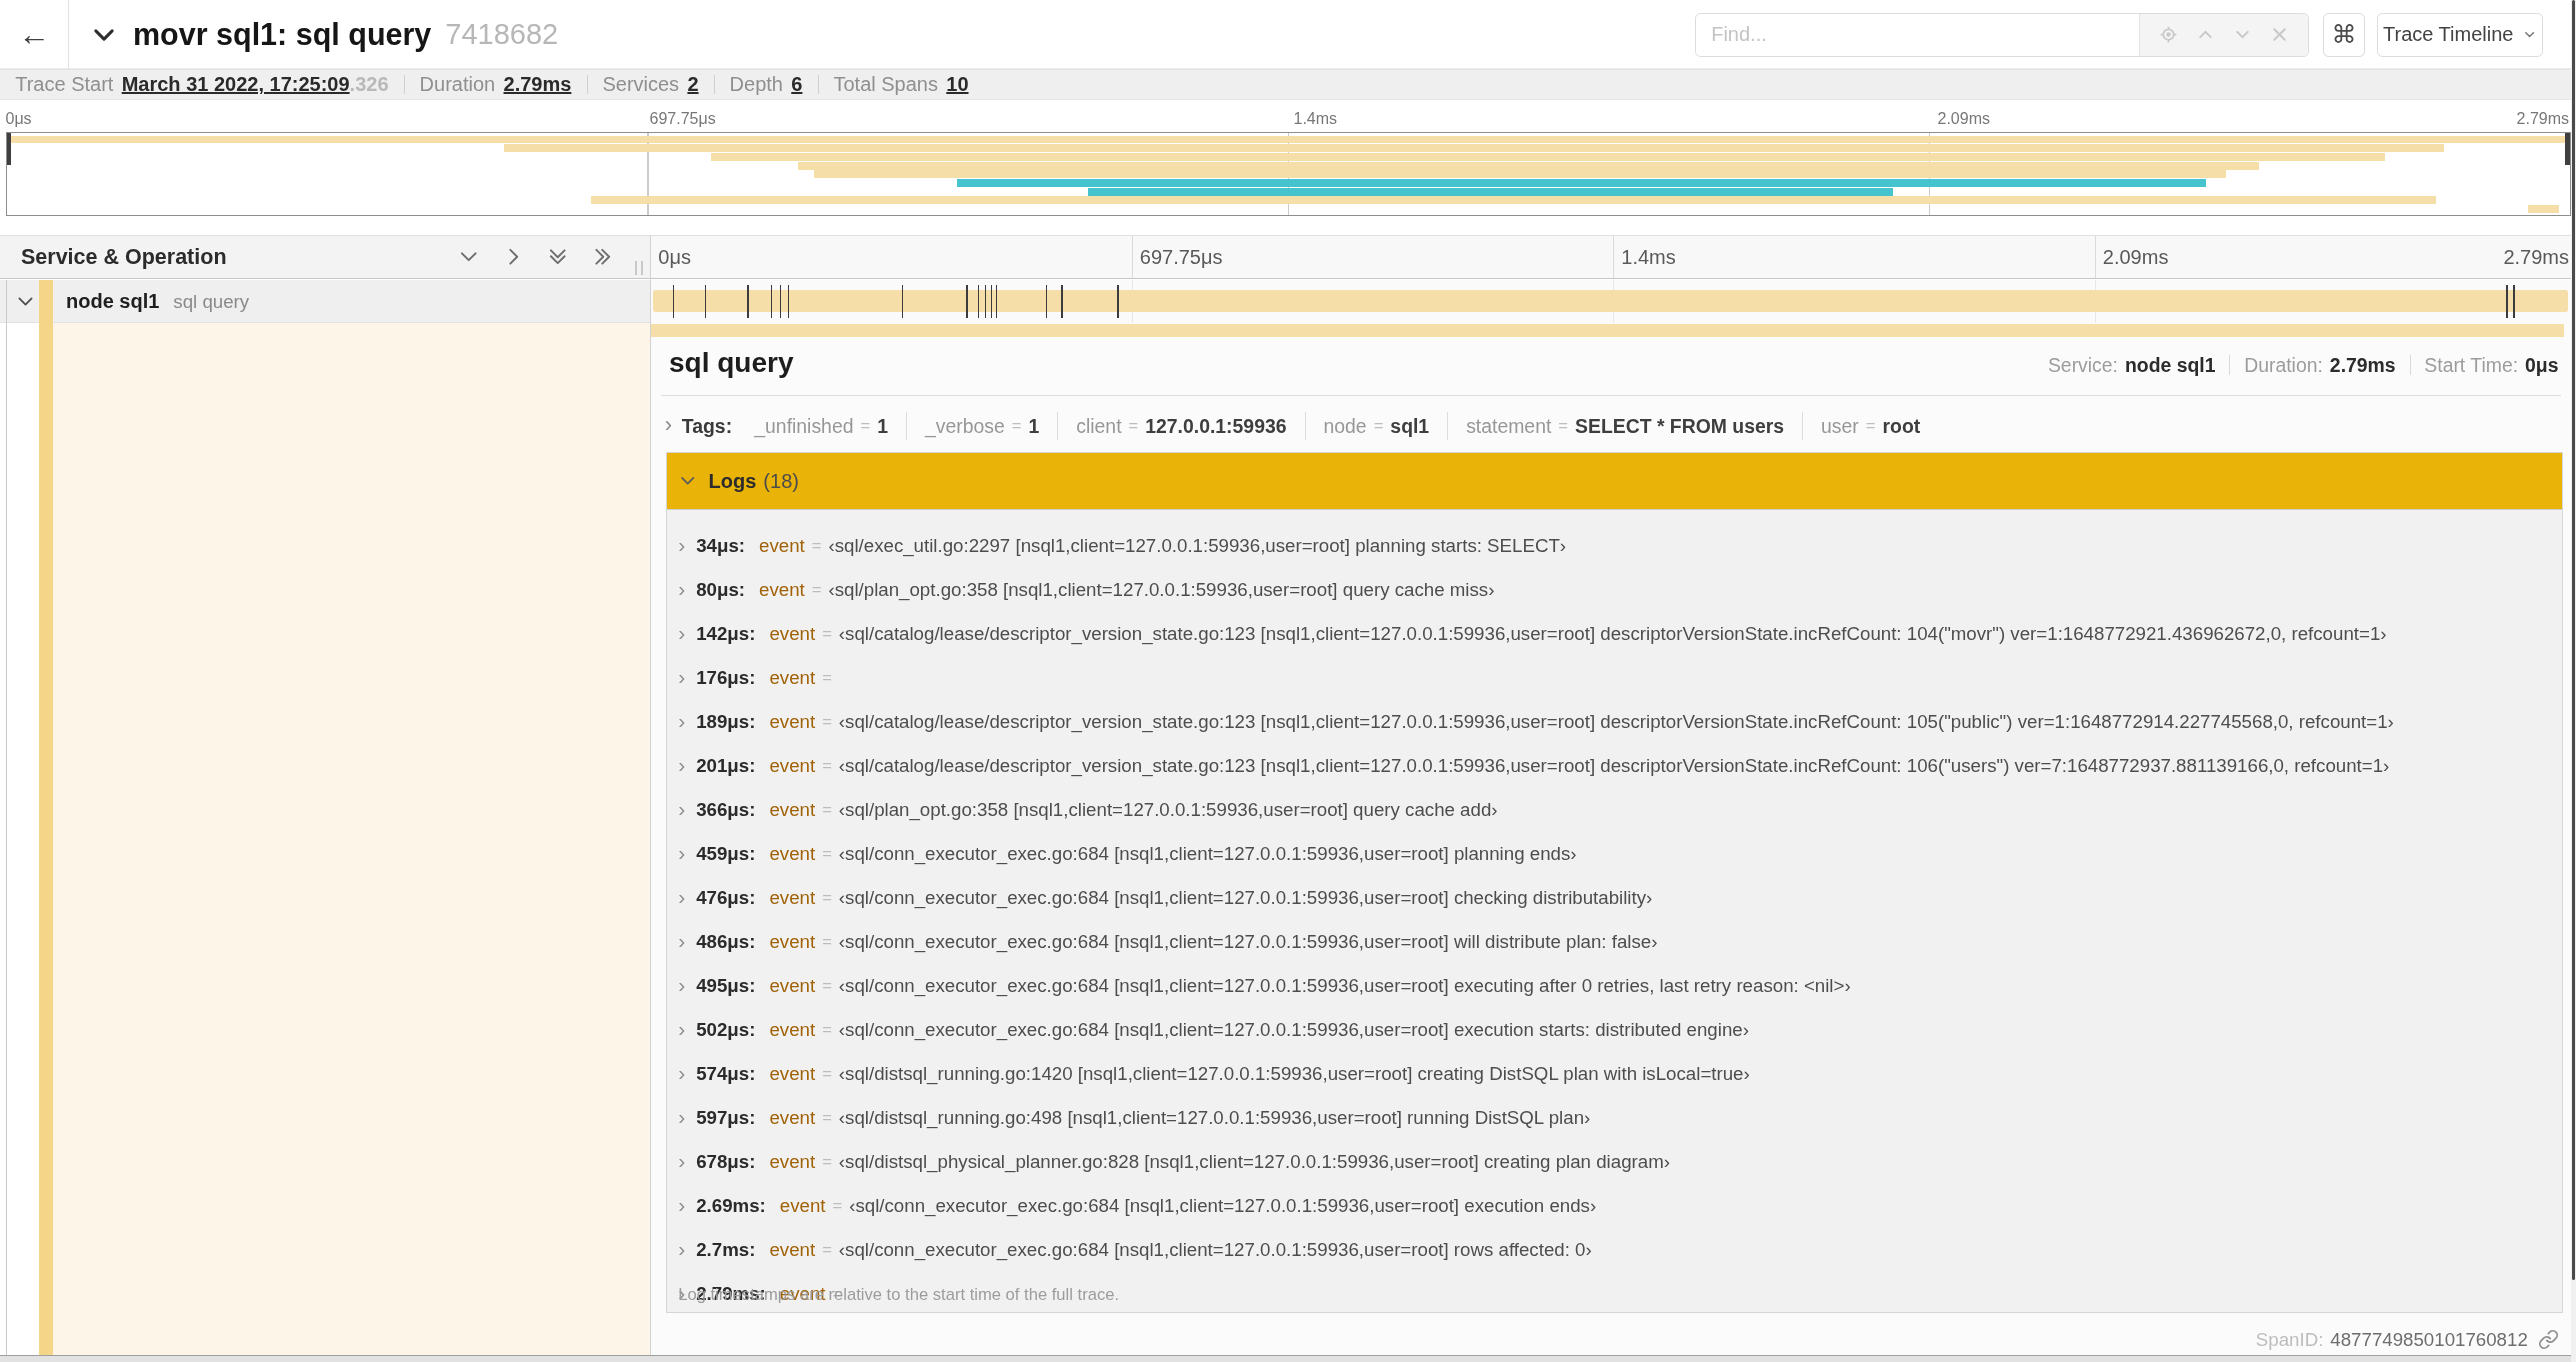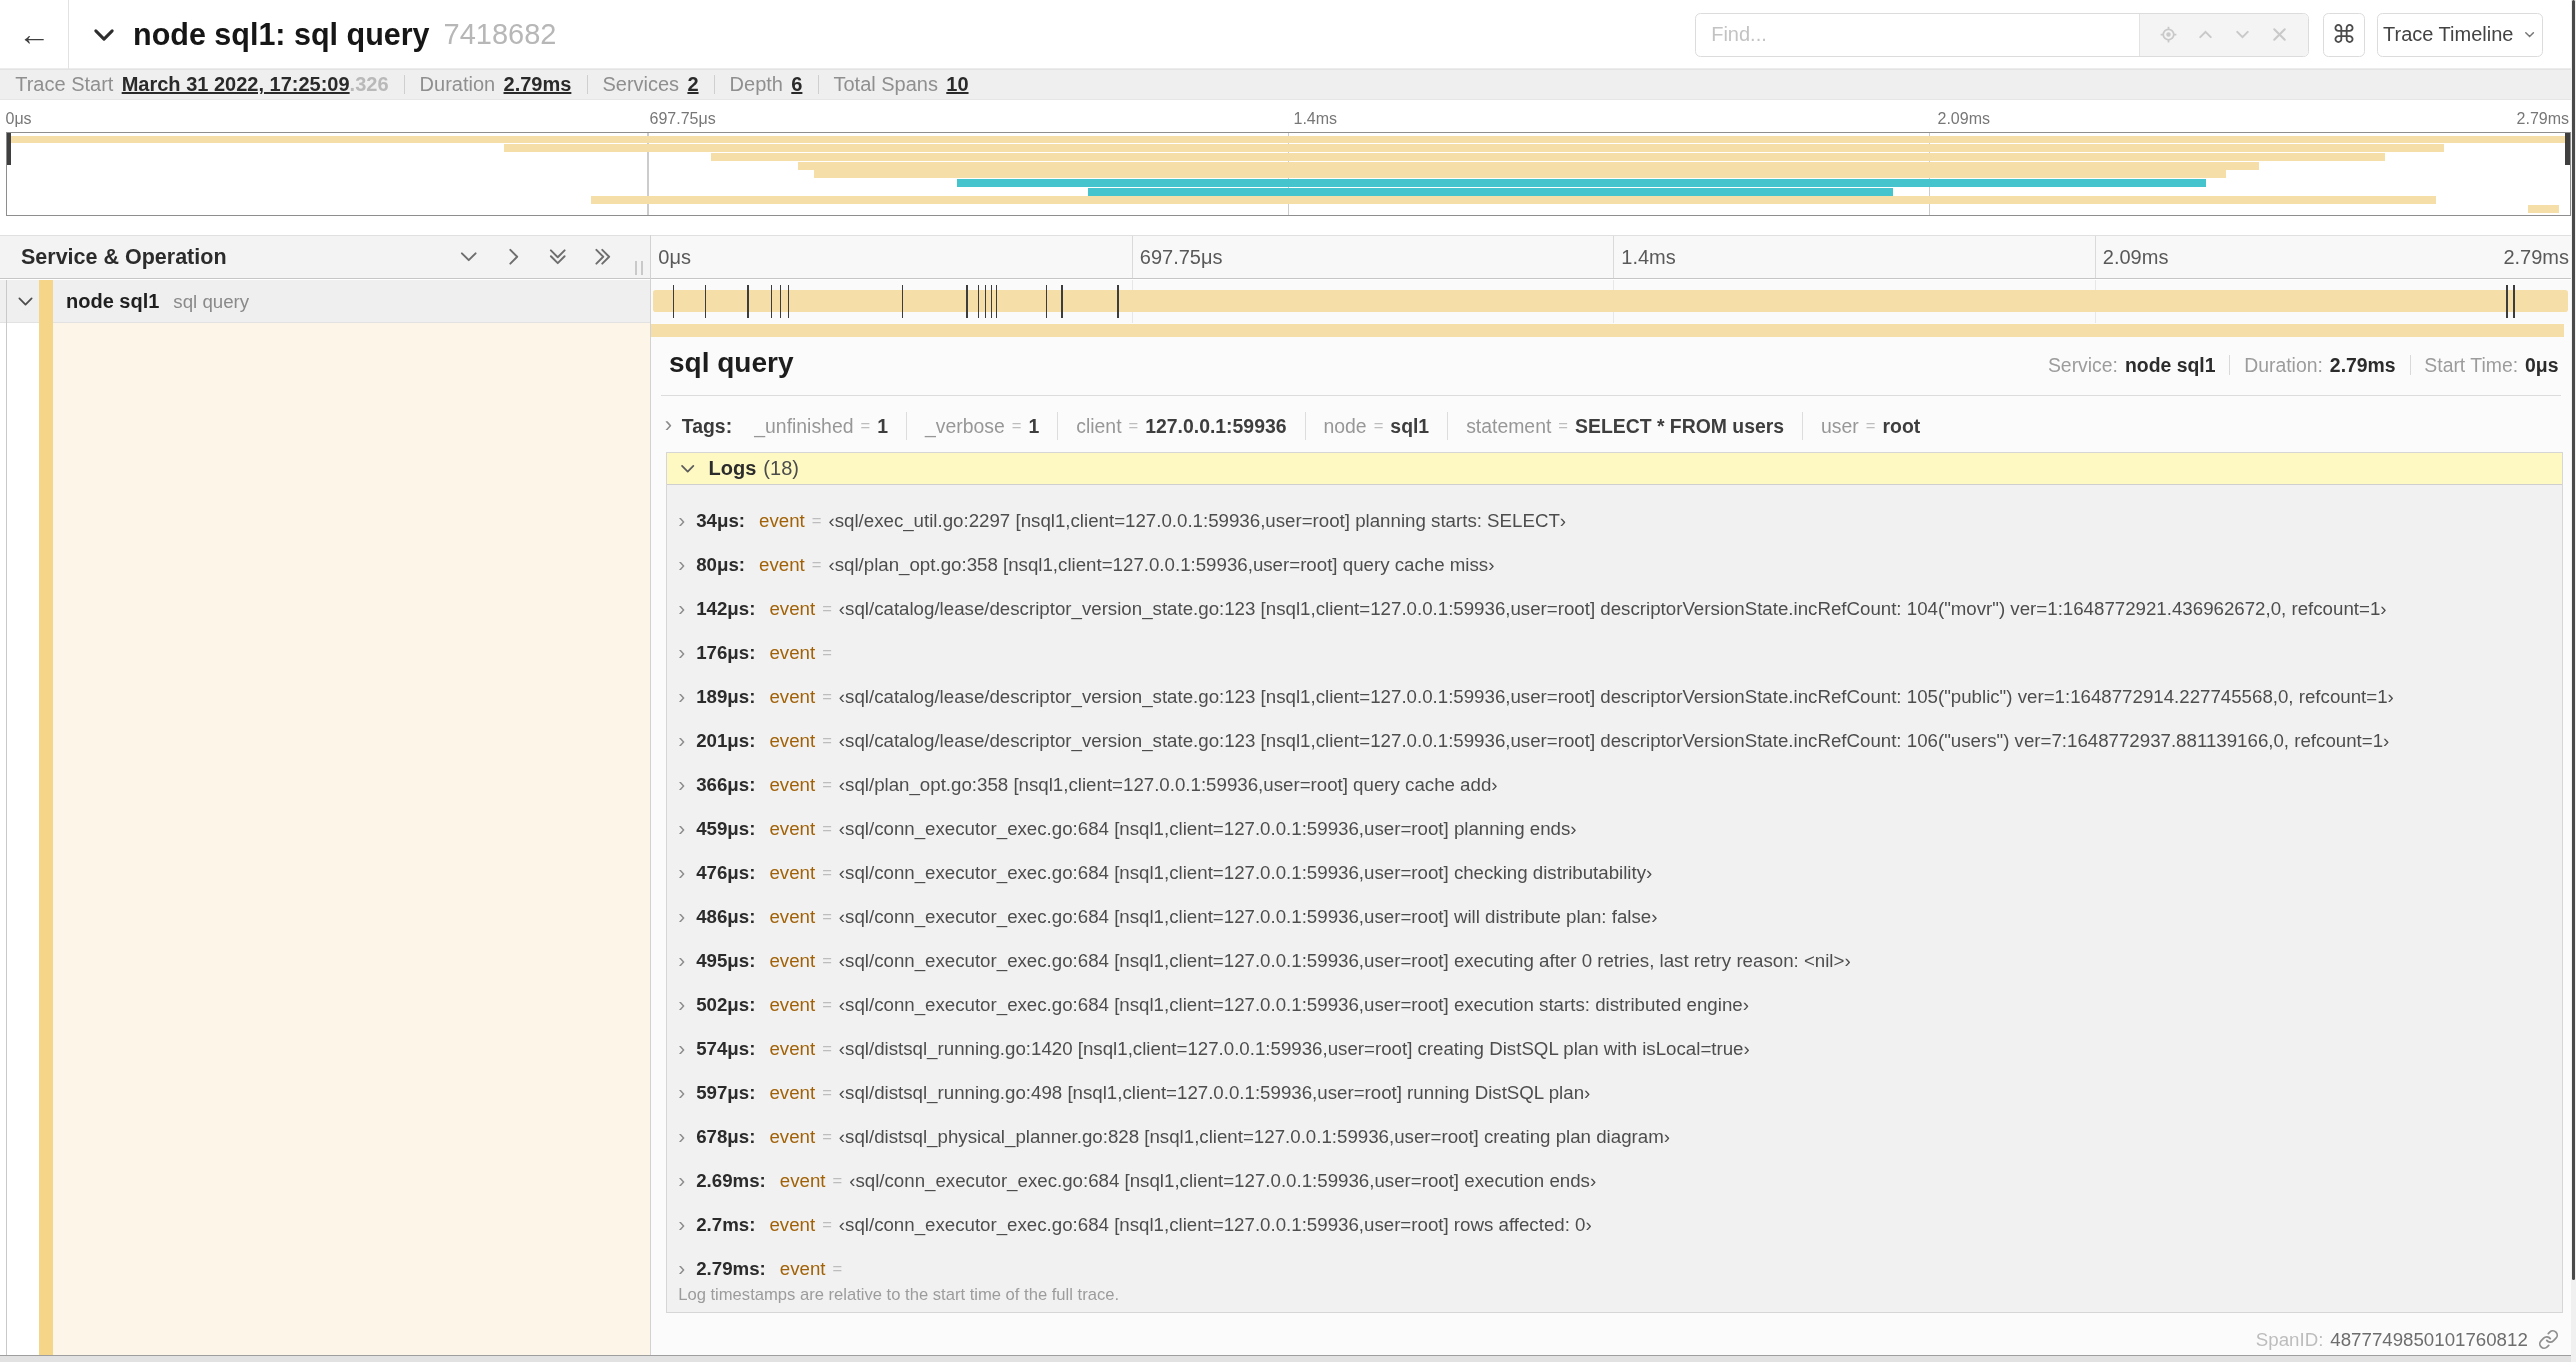--- a/index.html
+++ b/index.html
@@ -78,21 +78,21 @@
   .detail-hr { position:absolute; left:9.7px; right:9.7px; top:72px; height:0.7px; background:#dcdcdc; }
   .tags-row { position:absolute; left:11px; right:9.7px; top:83px; height:40px; display:flex; align-items:center; font-size:19.4px; cursor:pointer; }
   .tags-caret { color:#8c8c8c; font-size:22px; margin:0 9.7px 2.8px 2.8px; }
   .tags-title { font-weight:bold; color:#3a3a3a; margin-right:4.2px; }
   .tag-item { display:flex; align-items:center; padding:0 18px; height:28px; white-space:nowrap;justify-content:flex-end; }
   .tag-item + .tag-item { border-left:0.7px solid #ddd; }
   .tag-key { color:#979797; }
   .tag-eq { color:#bdbdbd; font-size:16.6px; margin:0 7px; }
   .tag-val { color:#3e3e3e; font-weight:bold; }
   .logs-box { position:absolute; left:15.2px; right:8.3px; top:129px; bottom:43px; background:#f1f1f1; border:0.7px solid #d6d6d6; }
-  .logs-head { height:32px; background:#fef9c3; border-bottom:0.7px solid #cfcfcf; display:flex; align-items:center; padding-left:11px; cursor:pointer; }
+  .logs-head { height:57px; background:#eab308; border-bottom:0.7px solid #cfcfcf; display:flex; align-items:center; padding-left:11px; cursor:pointer; }
   .logs-head svg { width:19.4px; height:19.4px; color:#5c5c5c; margin-right:11px; }
   .logs-title { font-size:20px; font-weight:bold; color:#2c2c2c; margin-right:7px; }
   .logs-count { font-size:20px; color:#4c4c4c; }
   .logs-body { padding:14px 0 0 11px; }
   .log-row { height:44px; display:flex; align-items:center; font-size:18.7px; white-space:nowrap; cursor:pointer; }
   .log-caret { color:#8c8c8c; font-size:21px; margin-right:11px; margin-top:-2.8px; }
   .log-time { font-weight:bold; color:#2b2b2b; margin-right:14px; }
   .log-eventlbl { color:#a16207; margin-right:7px; }
   .log-eq { color:#bdbdbd; font-size:16.6px; margin-right:7px; }
   .log-val { color:#4d4d4d; }
@@ -114,21 +114,21 @@
 <div id="app">
 
   <div class="topbar">
     <div class="back-btn">
       <span>←</span>
     </div>
     <svg class="title-chevron" viewBox="0 0 24 24" fill="none" stroke="currentColor" stroke-width="2.6" stroke-linecap="round" stroke-linejoin="round">
         <path d="M5 8.5l7 7 7-7"></path>
       </svg>
     <div class="page-title">
-      <span>node sql1: sql query</span>
+      <span>movr sql1: sql query</span>
       <span class="trace-id">7418682</span>
     </div>
     <div class="find-box">
       <div class="find-input">
         <span>Find...</span>
       </div>
       <div class="find-controls">
         <svg viewBox="0 0 24 24" fill="none" stroke="currentColor" stroke-width="2">
             <circle cx="12" cy="12" r="6"></circle>
             <circle cx="12" cy="12" r="1.6" fill="currentColor"></circle>

